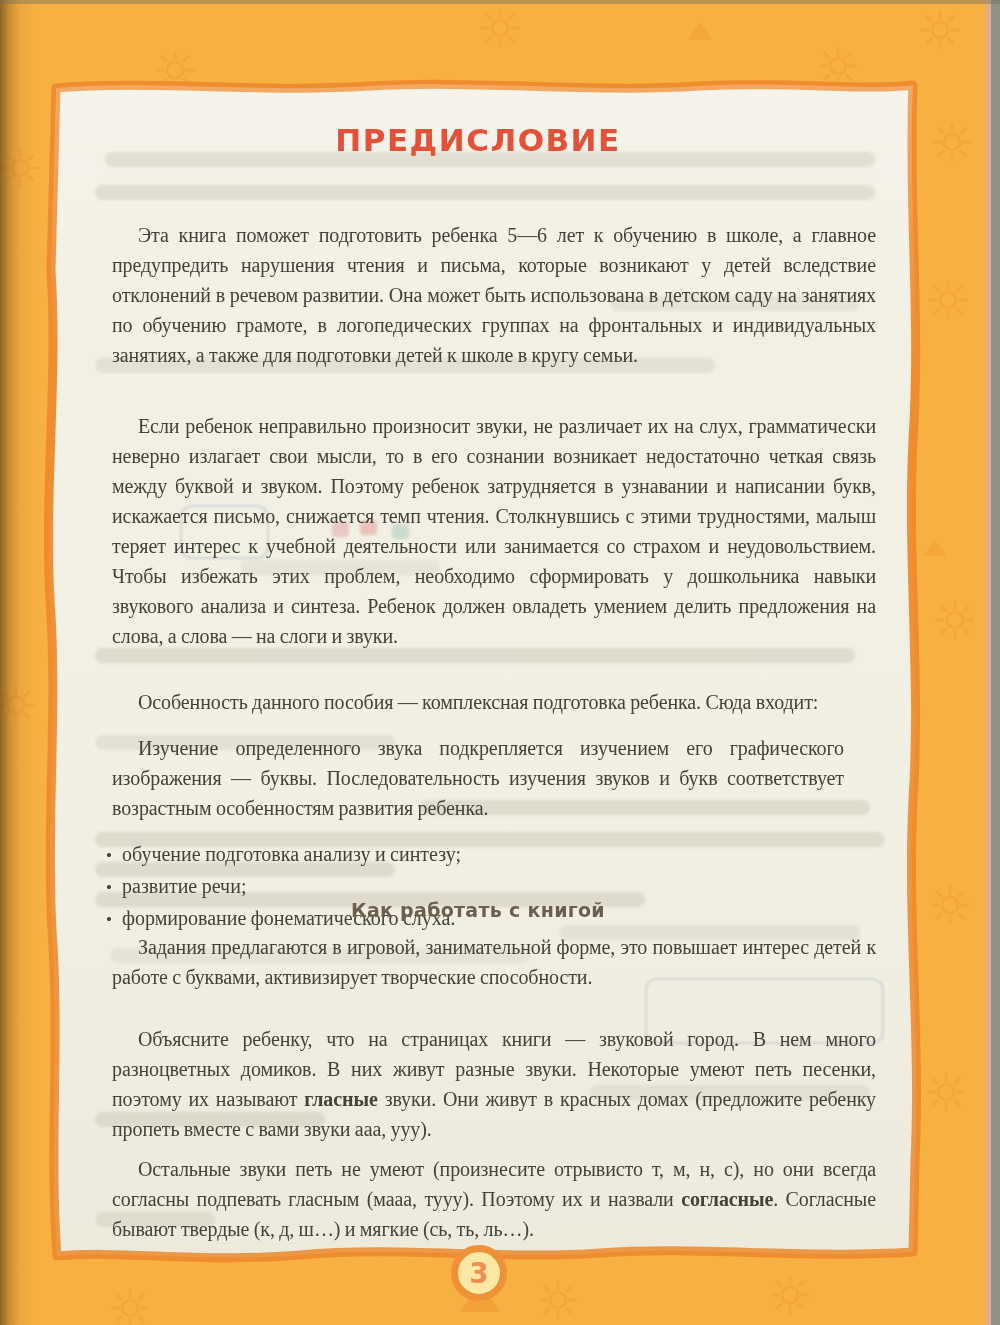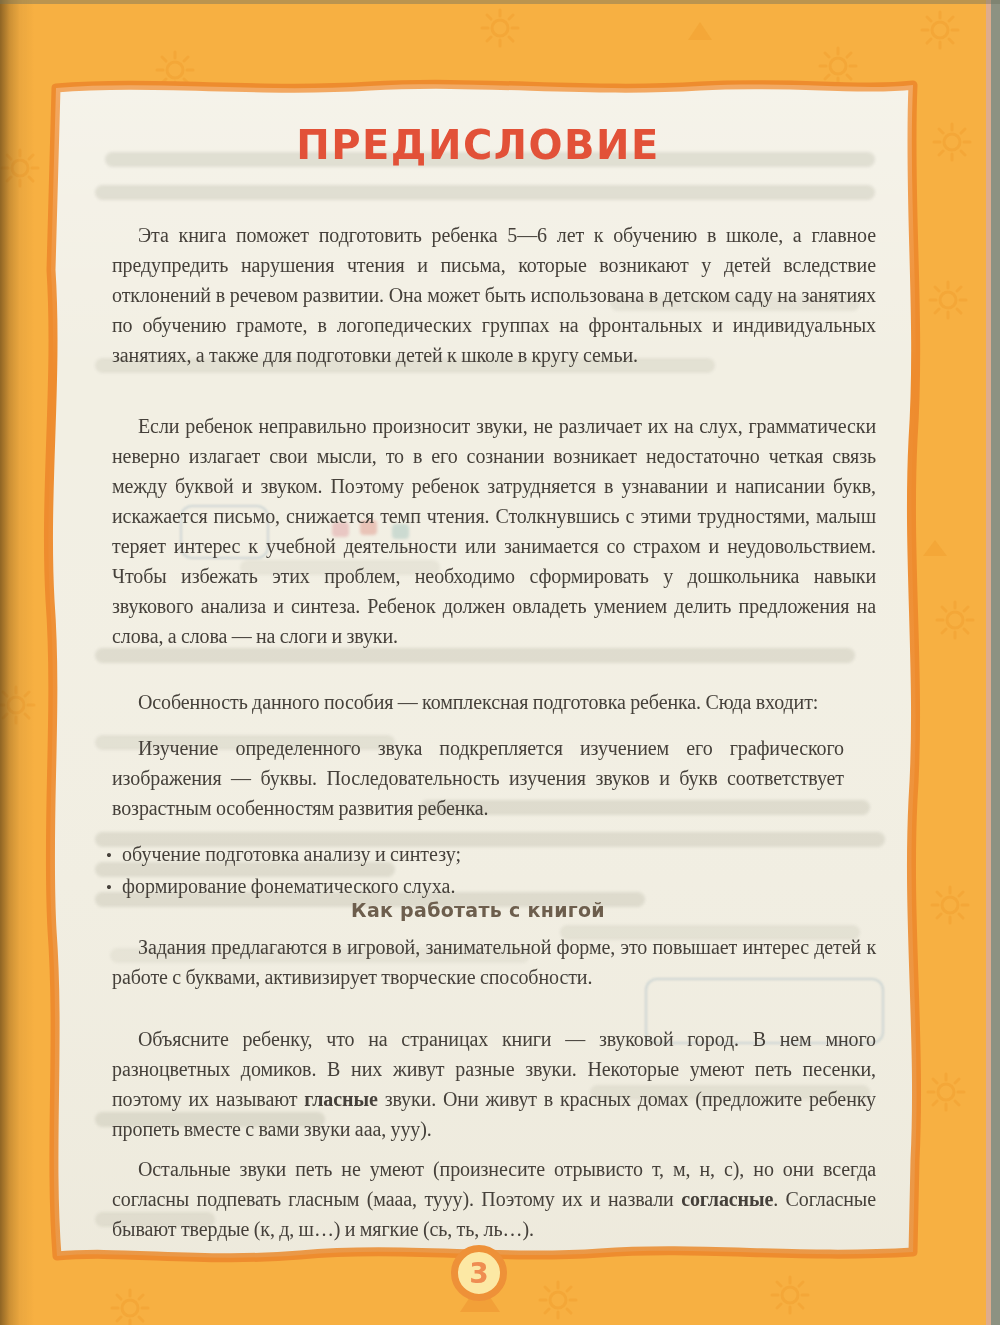--- a/index.html
+++ b/index.html
@@ -27,21 +27,21 @@
     border-radius:12px;filter:blur(1.2px);background:transparent;
   }
   .ghost-dot{
     position:absolute;z-index:1;width:17px;height:15px;border-radius:4px;filter:blur(1.5px);
   }
   .content{position:absolute;left:0;top:0;width:1000px;height:1325px;z-index:2;}
   .page-title{
     position:absolute;left:96px;width:764px;top:122px;margin:0;
     text-align:center;
     font-family:"DejaVu Sans", sans-serif;font-weight:bold;
-    font-size:40px;letter-spacing:1.5px;color:#e25138;
+    font-size:31px;letter-spacing:1.5px;color:#e25138;
   }
   .para{
     position:absolute;left:96px;width:764px;margin:16px;
     font-size:20px;line-height:30px;color:#45403a;
     text-align:justify;text-indent:26px;
     word-spacing:-0.5px;letter-spacing:-0.1px;
   }
   .rb{font-weight:bold;}
   .ri{}
   .group{position:absolute;left:96px;width:764px;}
@@ -170,20 +170,23 @@
   <p class="para" style="top:204px"><span>Эта книга поможет подготовить ребенка 5—6 лет к обучению в школе, а главное предупредить нарушения чтения и письма, которые возникают у детей вследствие отклонений в речевом развитии. Она может быть использована в детском саду на занятиях по обучению грамоте, в логопедических группах на фронтальных и индивидуальных занятиях, а также для подготовки детей к школе в кругу семьи.</span></p>
   <p class="para" style="top:395px"><span>Если ребенок неправильно произносит звуки, не различает их на слух, грамматически неверно излагает свои мысли, то в его сознании возникает недостаточно четкая связь между буквой и звуком. Поэтому ребенок затрудняется в узнавании и написании букв, искажается письмо, снижается темп чтения. Столкнувшись с этими трудностями, малыш теряет интерес к учебной деятельности или занимается со страхом и неудовольствием. Чтобы избежать этих проблем, необходимо сформировать у дошкольника навыки звукового анализа и синтеза. Ребенок должен овладеть умением делить предложения на слова, а слова — на слоги и звуки.</span></p>
 
   <div class="group" style="top:671px">
     <p class="para"><span>Особенность данного пособия — комплексная подготовка ребенка. Сюда входит:</span></p>
     <p class="para"><span>Изучение определенного звука подкрепляется изучением его графического изображения — буквы. Последовательность изучения звуков и букв соответствует возрастным особенностям развития ребенка.</span></p>
     <div class="bullet-row">
       <span class="bullet-marker">•</span><span>обучение подготовка анализу и синтезу;</span>
     </div>
     <div class="bullet-row">
+      <span class="bullet-marker">•</span><span>развитие речи;</span>
+    </div>
+    <div class="bullet-row">
       <span class="bullet-marker">•</span><span>формирование фонематического слуха.</span>
     </div>
   </div>
 
   <h2 class="section-heading">Как работать с книгой</h2>
 
   <p class="para" style="top:916px"><span>Задания предлагаются в игровой, занимательной форме, это повышает интерес детей к работе с буквами, активизирует творческие способности.</span></p>
   <p class="para" style="top:1008px"><span>Объясните ребенку, что на страницах книги — звуковой город. В нем много разноцветных домиков. В них живут разные звуки. Некоторые умеют петь песенки, поэтому их называют </span><span class="rb">гласные</span><span> звуки. Они живут в красных домах (предложите ребенку пропеть вместе с вами звуки </span><span class="ri">ааа, ууу</span><span>).</span></p>
   <p class="para" style="top:1138px"><span>Остальные звуки петь не умеют (произнесите отрывисто </span><span class="ri">т, м, н, с</span><span>), но они всегда согласны подпевать гласным (</span><span class="ri">мааа, тууу</span><span>). Поэтому их и назвали </span><span class="rb">согласные</span><span>. Согласные бывают твердые (</span><span class="ri">к, д, ш</span><span>…) и мягкие (</span><span class="ri">сь, ть, ль</span><span>…).</span></p>
 

